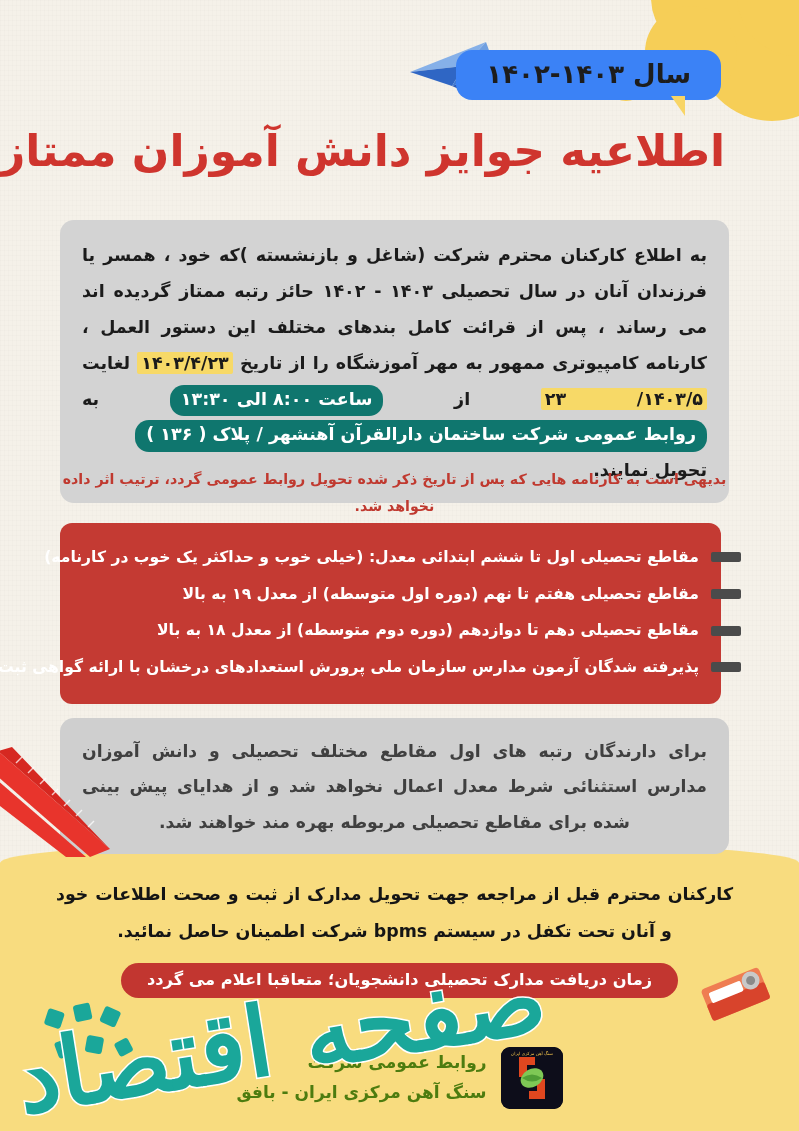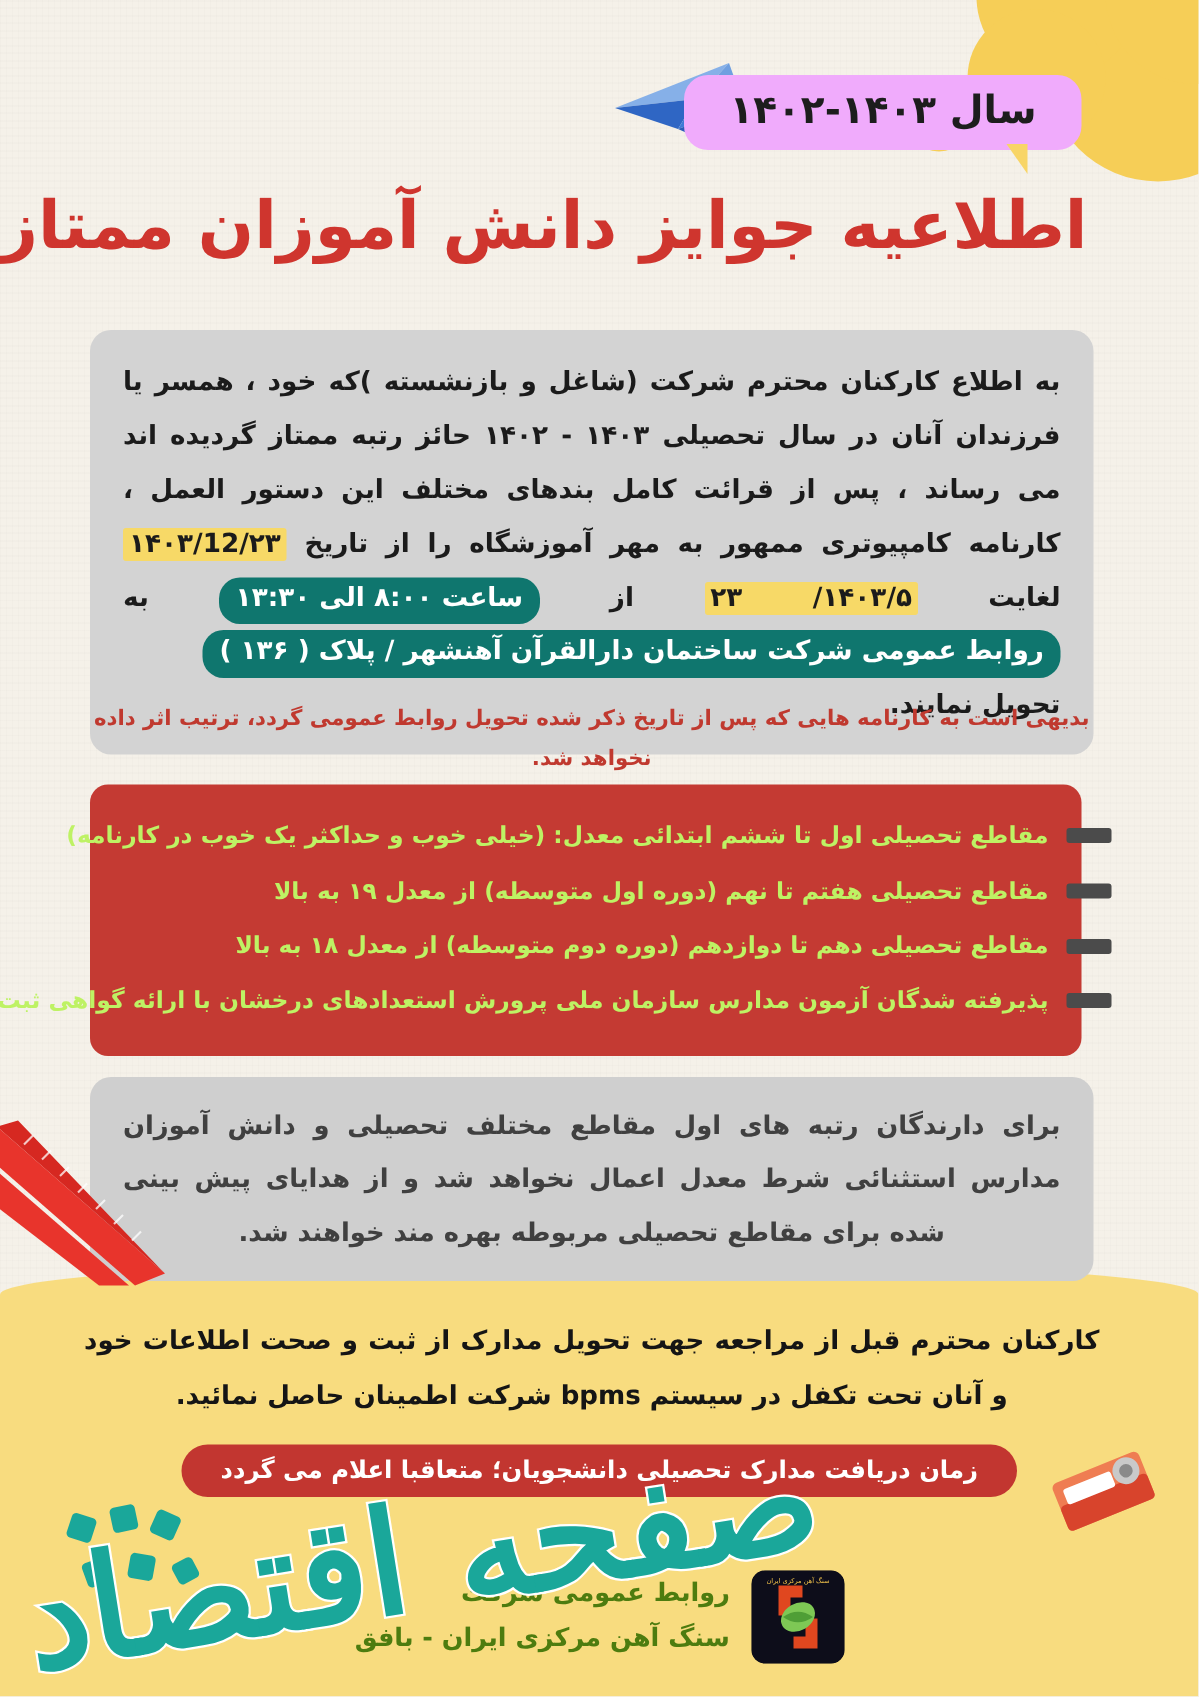--- a/index.html
+++ b/index.html
@@ -76,21 +76,21 @@
   }
 
   
   .year-badge-wrap {
     position: absolute;
     top: 50px;
     right: 78px;
     z-index: 5;
   }
   .year-badge {
-    background: #f0abfc;
+    background: #3b82f6;
     color: #1d1d1d;
     font-size: 26px;
     font-weight: 700;
     padding: 11px 30px 13px;
     border-radius: 16px;
     letter-spacing: 0.4px;
     white-space: nowrap;
     line-height: 1;
   }
   .year-badge-tail {
@@ -174,21 +174,21 @@
     right: 78px;
     left: 60px;
     background: #c43a33;
     border-radius: 12px;
     padding: 16px 18px 18px 22px;
     z-index: 5;
   }
   .red-box ul { list-style: none; }
   .red-box li {
     position: relative;
-    color: #bef264;
+    color: #ffffff;
     font-size: 15.6px;
     font-weight: 700;
     line-height: 2.35;
     text-align: right;
     padding-right: 4px;
     white-space: nowrap;
   }
   .bullet-tab {
     position: absolute;
     right: -38px;
@@ -370,21 +370,21 @@
   <div class="year-badge-wrap">
     <div class="year-badge">سال ۱۴۰۳-۱۴۰۲</div>
     <div class="year-badge-tail"></div>
   </div>
 
   <h1 class="main-title">اطلاعیه جوایز دانش آموزان ممتاز</h1>
 
   <div class="gray-box">
     <p>
       <span>به اطلاع کارکنان محترم شرکت (شاغل و بازنشسته )که خود ،  همسر یا فرزندان آنان در سال تحصیلی ۱۴۰۳ - ۱۴۰۲ حائز رتبه ممتاز گردیده اند می رساند ، پس از قرائت کامل بندهای مختلف این دستور العمل ، کارنامه کامپیوتری ممهور به مهر آموزشگاه را از تاریخ</span>
-      <span class="hl-yellow">۱۴۰۳/12/۲۳</span>
+      <span class="hl-yellow">۱۴۰۳/۴/۲۳</span>
       <span>لغایت</span>
       <span class="hl-yellow">۱۴۰۳/۵/ ۲۳</span>
       <span>از</span>
       <span class="pill-red">ساعت ۸:۰۰ الی ۱۳:۳۰</span>
       <span>به</span>
       <span class="pill-red">روابط عمومی شرکت ساختمان دارالقرآن آهنشهر / پلاک ( ۱۳۶ )</span>
       <span>تحویل نمایند.</span>
     </p>
   </div>
 

